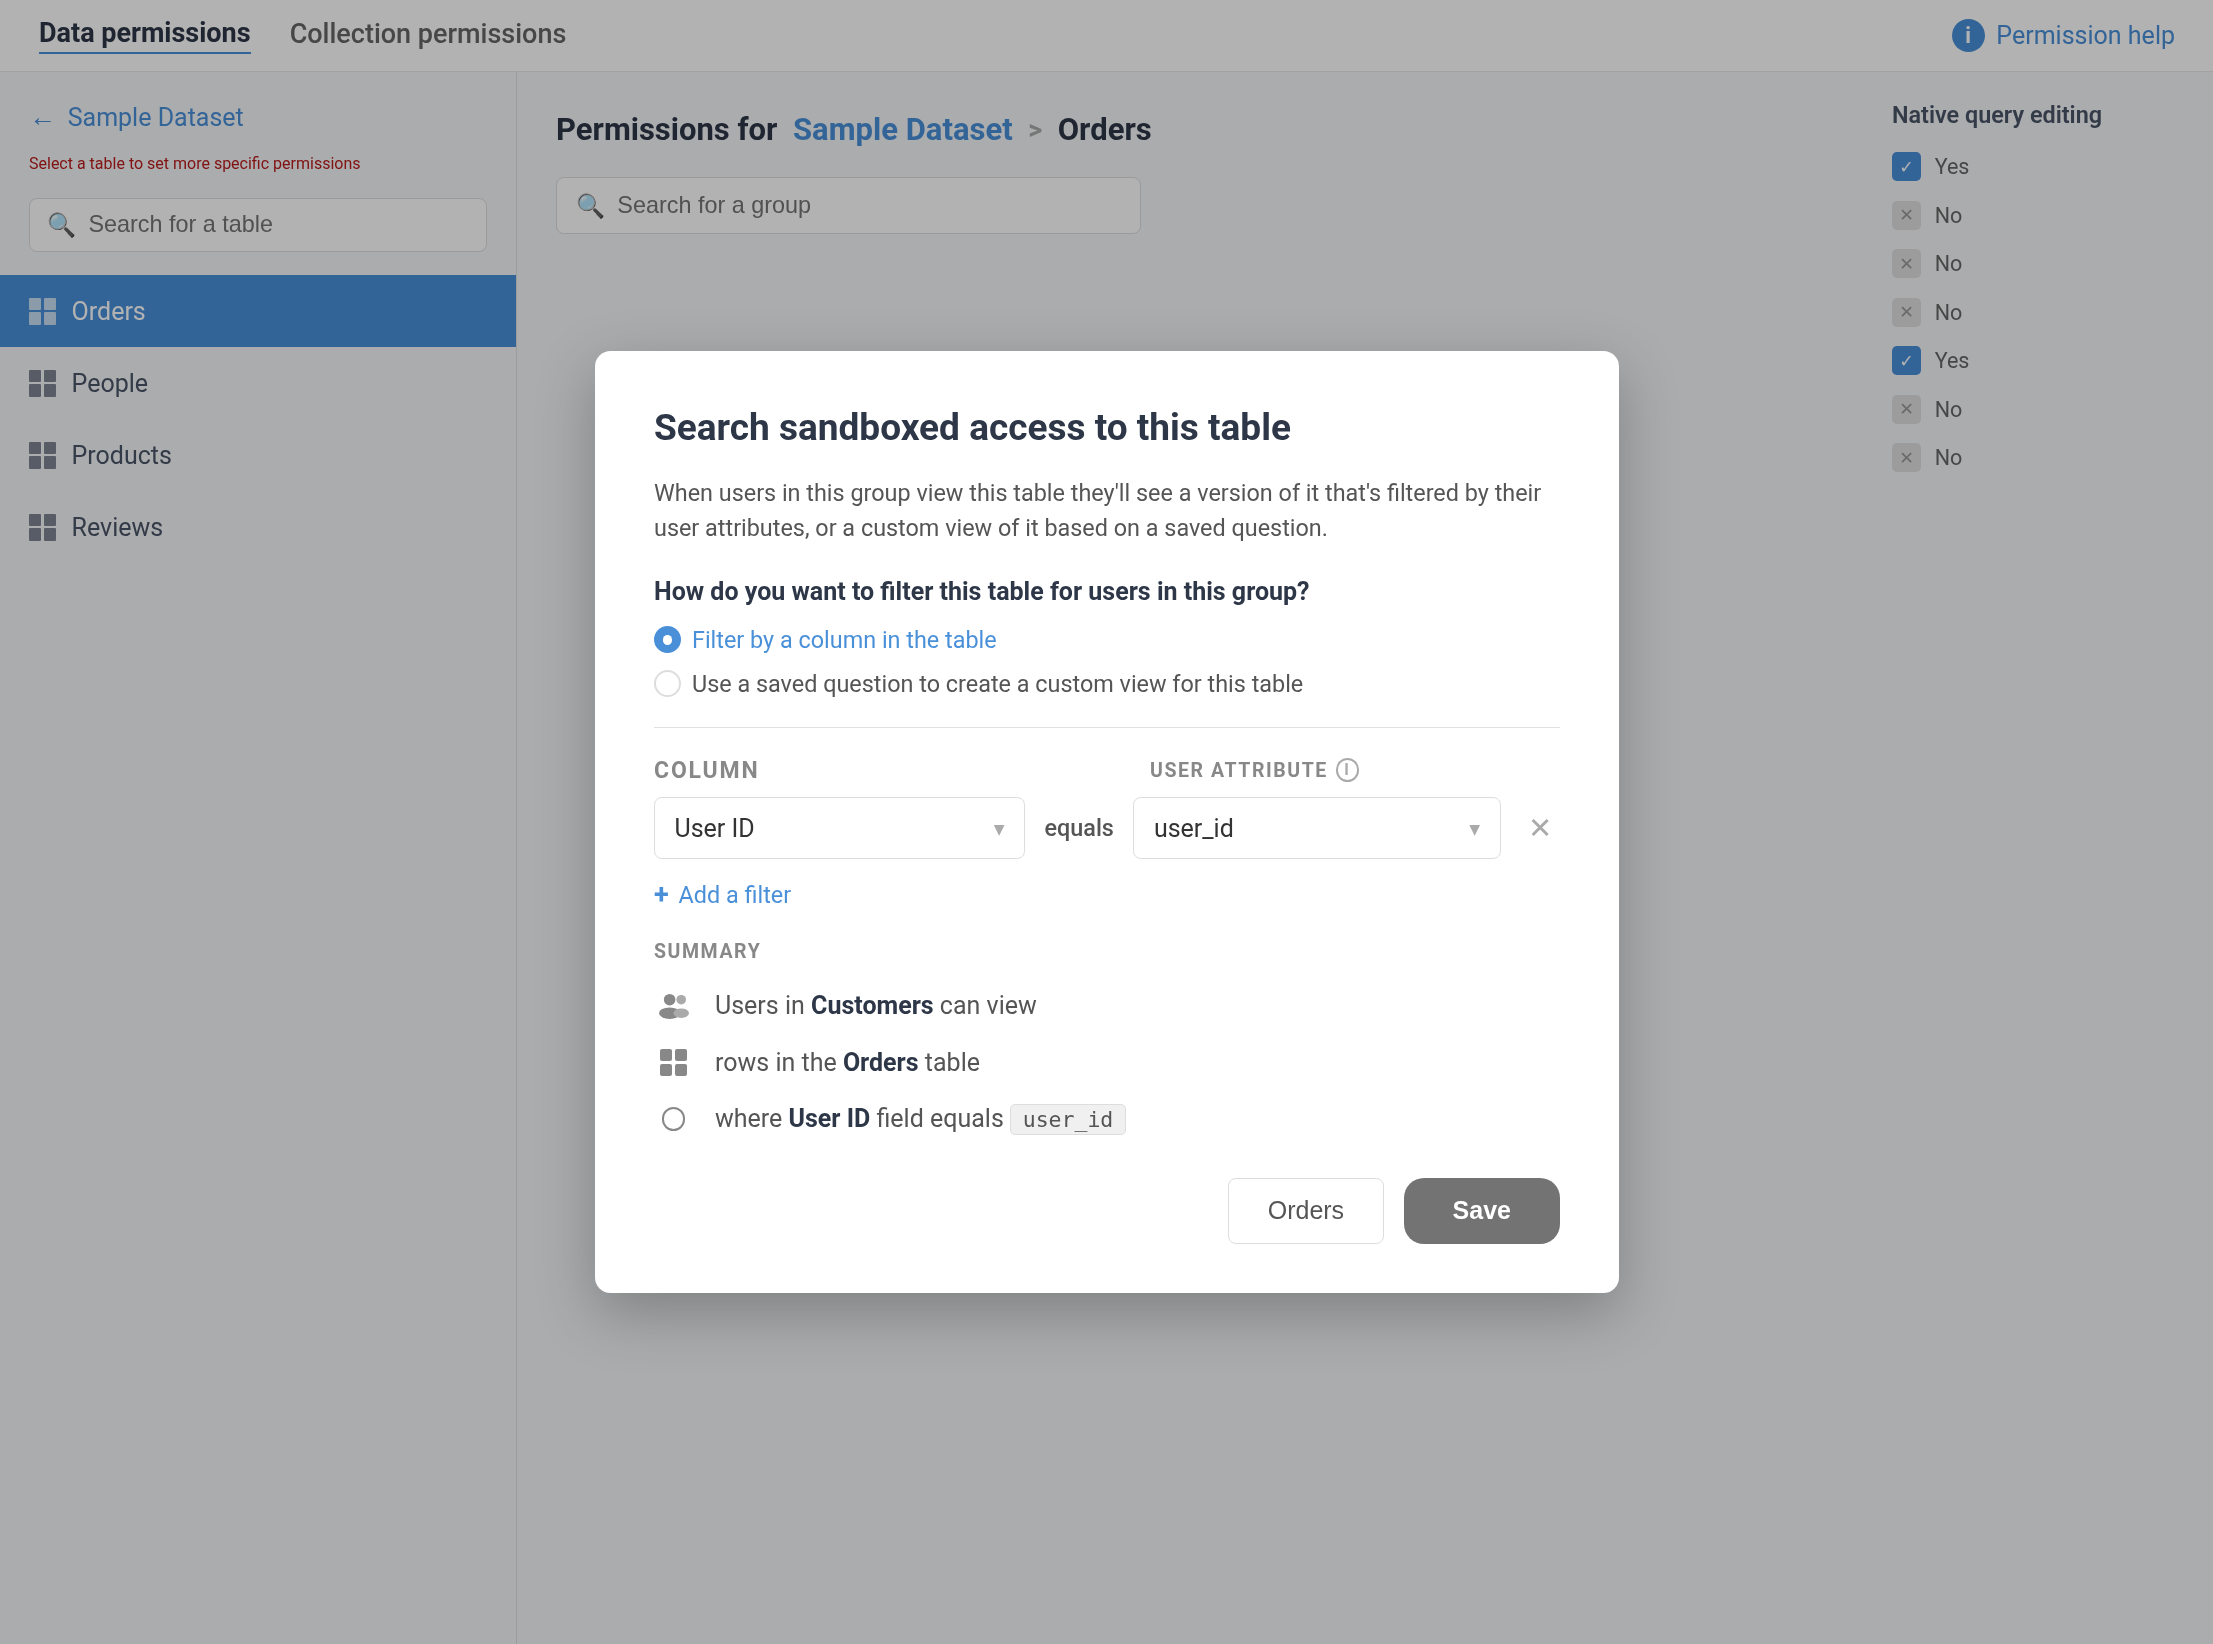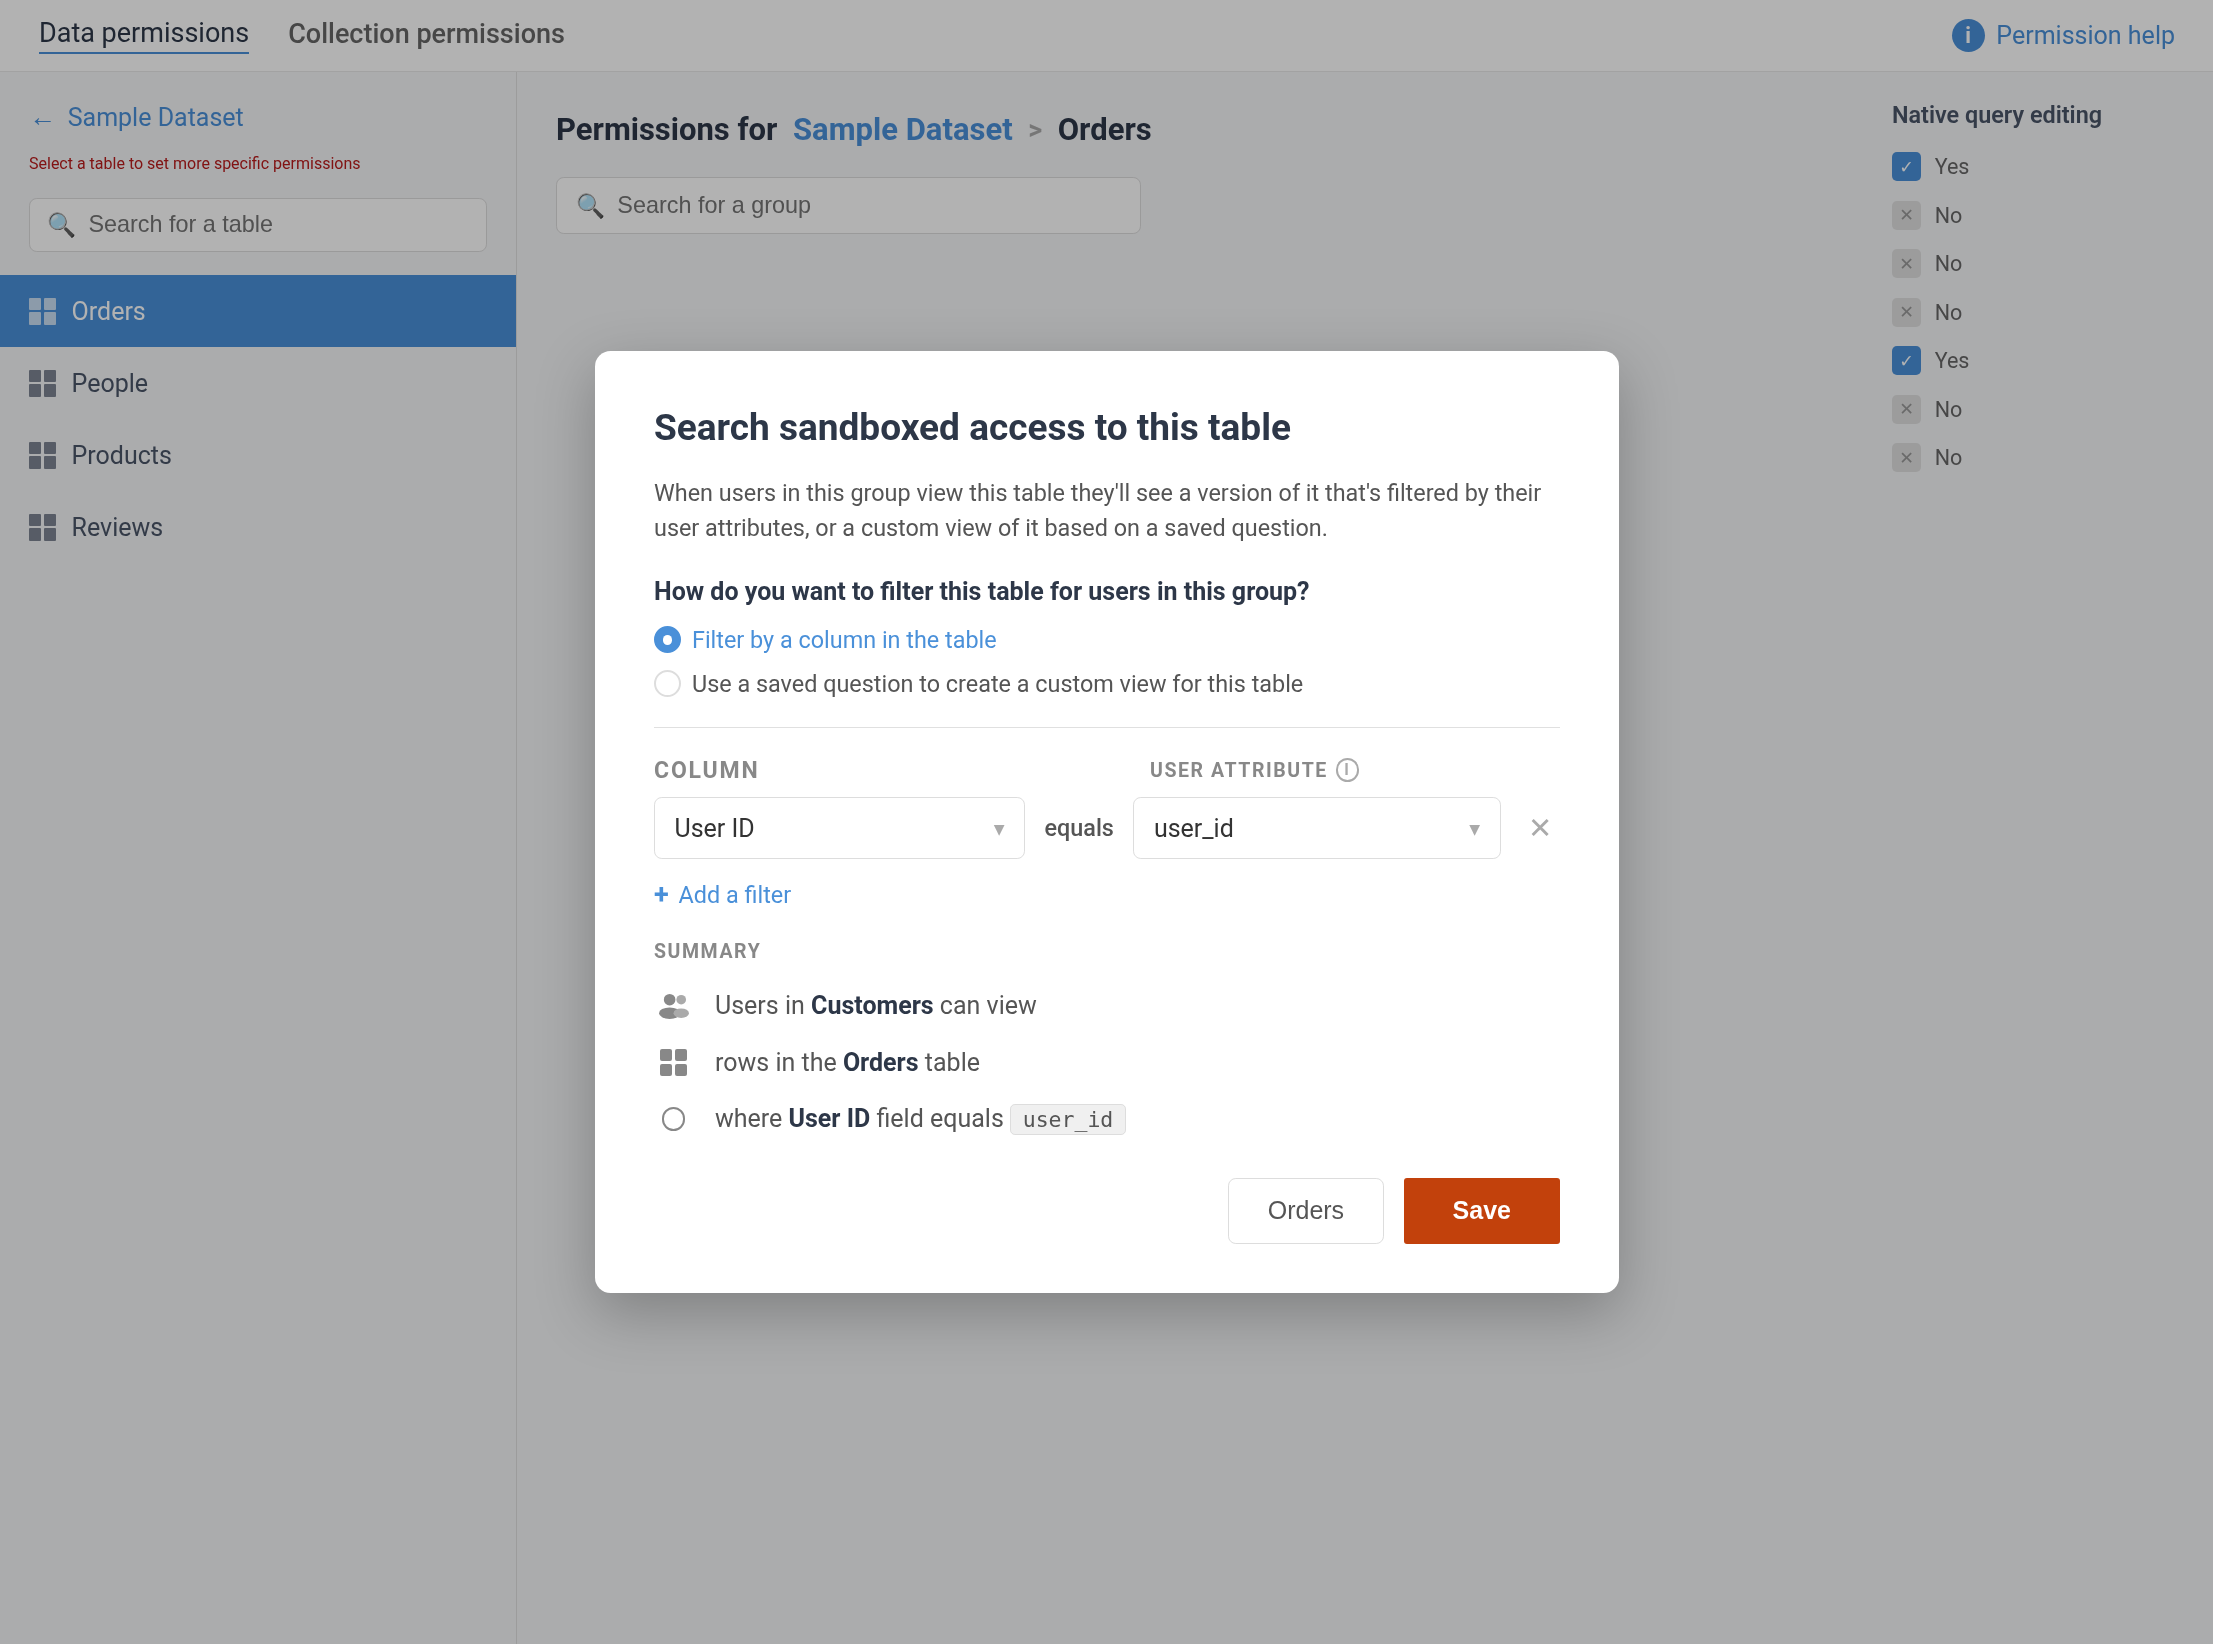--- a/index.html
+++ b/index.html
@@ -40,21 +40,21 @@
     .header-tab {
       font-size: 27px;
       color: #666;
       cursor: pointer;
       padding-bottom: 3.9px;
       font-weight: 500;
     }
     .header-tab.active {
       color: #2d3748;
       border-bottom: 2.9px solid #4a90d9;
-      font-weight: 400;
+      font-weight: 700;
     }
     .header-right {
       margin-left: auto;
       display: flex;
       align-items: center;
       gap: 11.7px;
       color: #4a90d9;
       font-size: 25px;
       cursor: pointer;
     }
@@ -434,22 +434,22 @@
       border-radius: 7.8px;
       background: #fff;
       font-size: 25px;
       color: #555;
       cursor: pointer;
       font-weight: 500;
     }
     .btn-save {
       padding: 17.6px 49px;
       border: none;
-      border-radius: 3px;
-      background: #c2410c;
+      border-radius: 20px;
+      background: #737373;
       color: #fff;
       font-size: 25px;
       font-weight: 600;
       cursor: pointer;
     }
   </style>
 </head>
 <body>
 
 <div class="header">

